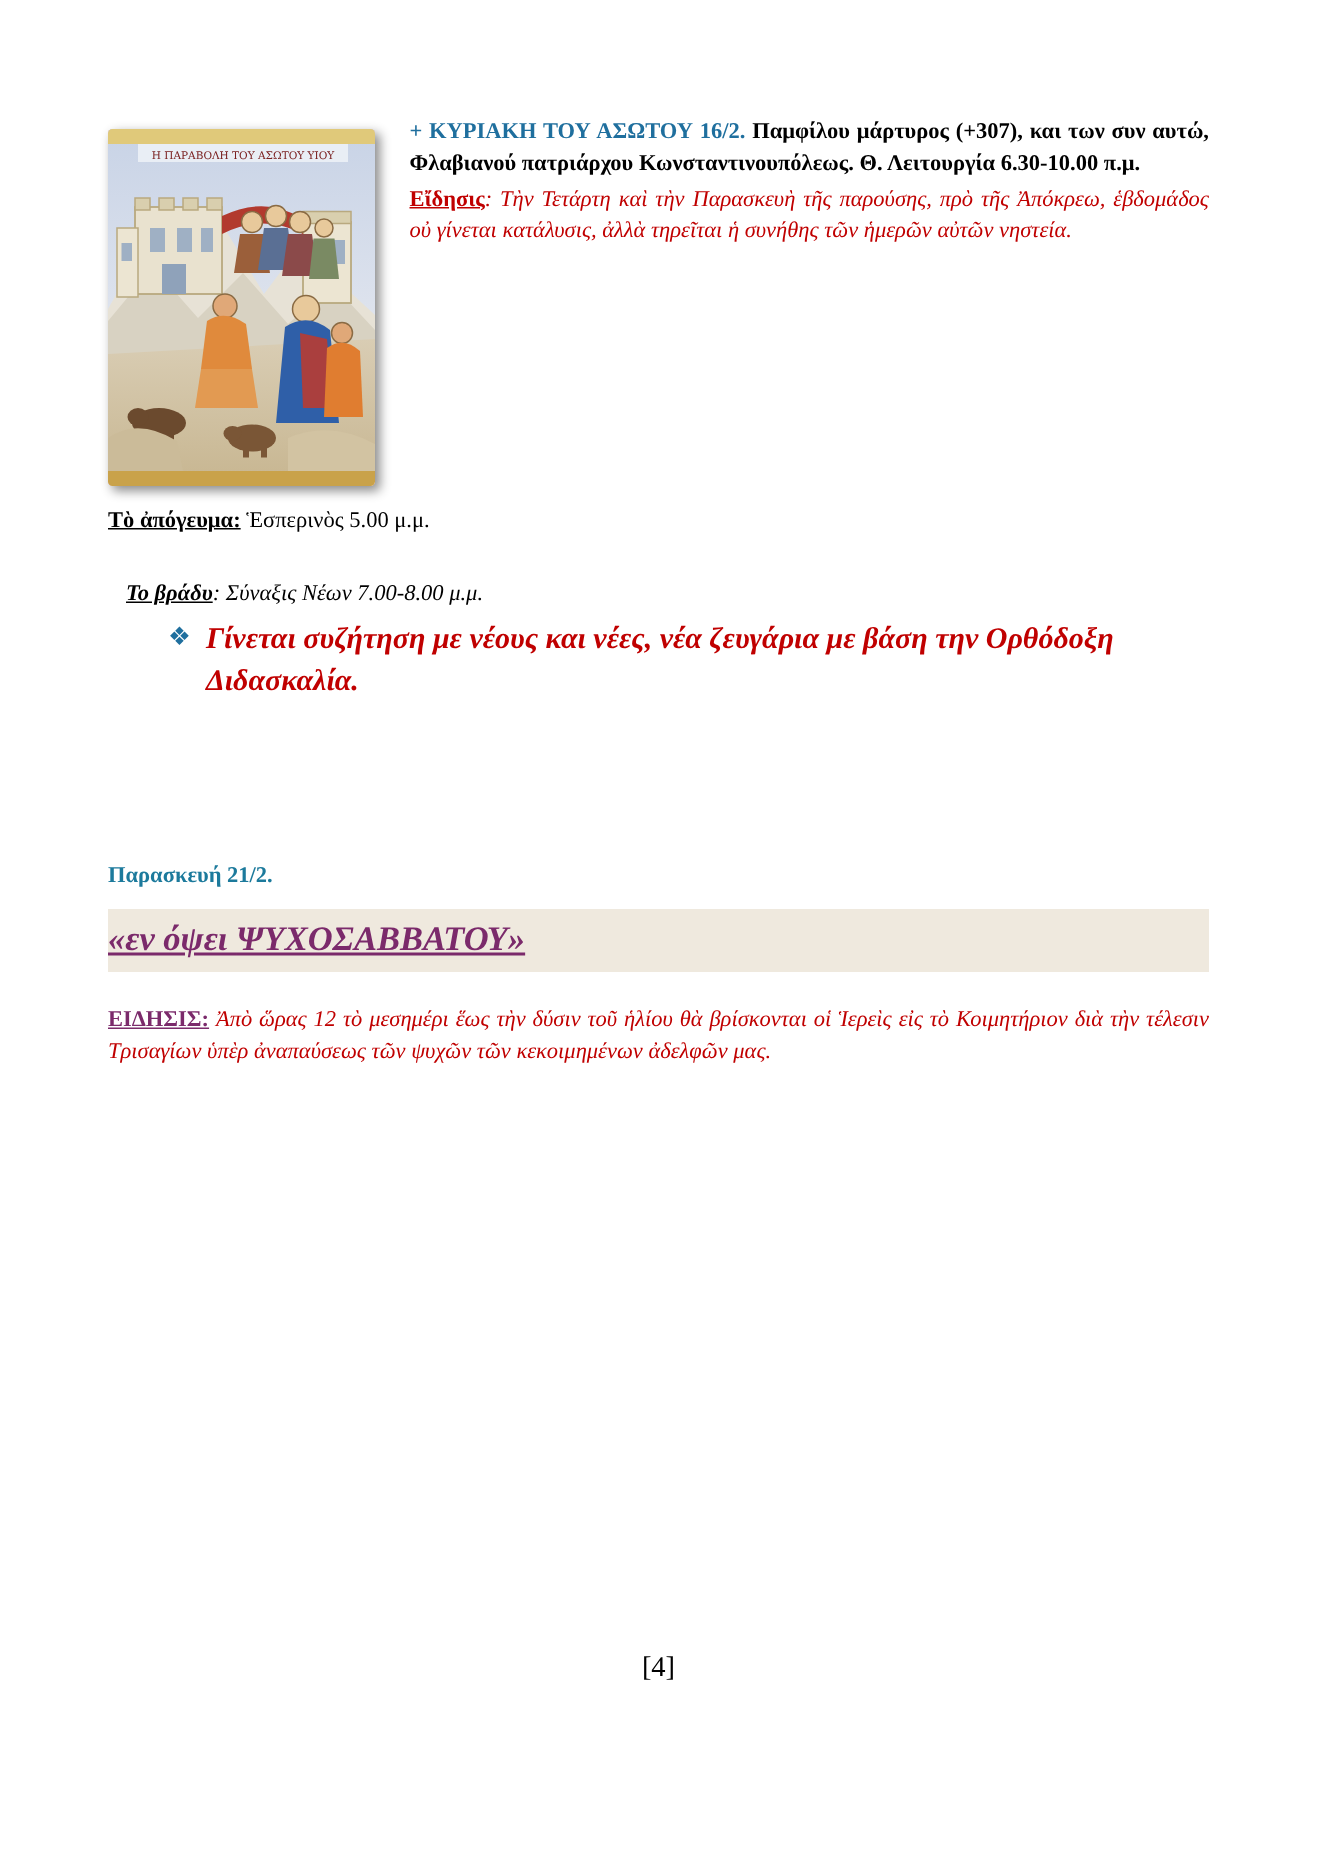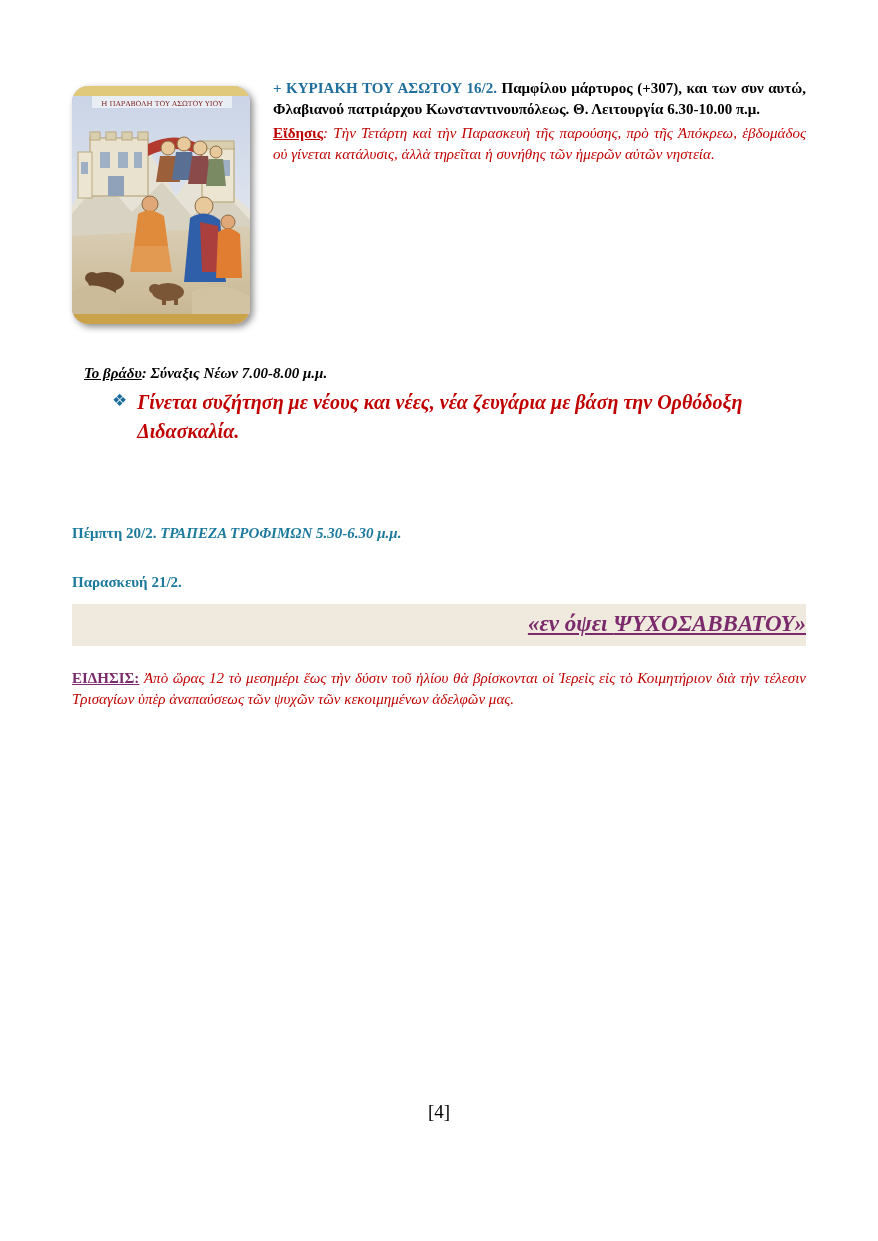--- a/index.html
+++ b/index.html
@@ -25,40 +25,40 @@
   
   .icon-wrap {
     float: left;
     width: 185px;
     height: 245px;
     margin: 8px 16px 4px 0;
   }
   .icon-frame {
     width: 178px;
     height: 238px;
-    border-radius: 16px;
+    border-radius: 3px;
     box-shadow: 3px 3px 7px rgba(0,0,0,0.45);
     overflow: hidden;
     background: #f0abfc;
     position: relative;
   }
   .icon-frame svg { display: block; }
 
   
   .blk {
     font-size: 15px;
     line-height: 1.42;
   }
   .para { margin: 0 0 0 0; }
   .justify { text-align: justify; text-justify: inter-word; }
   .b { font-weight: bold; }
   .i { font-style: italic; }
   .bu { font-weight: bold; text-decoration: underline; }
   .biu { font-weight: bold; font-style: italic; text-decoration: underline; margin-left: 12px; }
-  .bi { font-weight: bold; font-style: italic; }
+  .bi { font-weight: normal; font-style: italic; }
 
   .c-blue { color: #1f6f9e; }
   .c-teal { color: #1c7a9c; }
   .c-red  { color: #c00000; }
   .c-dark { color: #000000; }
   .c-purple { color: #7b2a6b; }
 
   .heading-line { margin-bottom: 2px; }
   .spacer-md { height: 22px; }
   .spacer-lg { height: 28px; }
@@ -81,21 +81,21 @@
   .bullet-text {
     color: #c00000;
     font-style: italic;
     font-weight: bold;
     font-size: 20px;
     line-height: 1.42;
   }
 
   .banner {
     background: #efe9de;
-    text-align: right;
+    text-align: left;
     padding: 7px 0 9px 0;
     margin-top: 10px;
   }
   .banner .txt {
     font-size: 23px;
     font-weight: bold;
     font-style: italic;
     text-decoration: underline;
     color: #7b2a6b;
   }
@@ -215,42 +215,42 @@
   <div class="blk justify para heading-line">
     <span class="b c-blue">+ ΚΥΡΙΑΚΗ ΤΟΥ ΑΣΩΤΟΥ 16/2.</span><span class="b c-dark"> Παμφίλου μάρτυρος (+307), και των συν αυτώ, Φλαβιανού πατριάρχου Κωνσταντινουπόλεως. Θ. Λειτουργία 6.30-10.00 π.μ.</span>
   </div>
 
   <div class="blk justify para" style="margin-top:0;">
     <span class="bu c-red">Εἴδησις</span><span class="i c-red">: Τὴν Τετάρτη καὶ τὴν Παρασκευὴ τῆς παρούσης, πρὸ τῆς Ἀπόκρεω, ἑβδομάδος οὐ γίνεται κατάλυσις, ἀλλὰ τηρεῖται ἡ συνήθης τῶν ἡμερῶν αὐτῶν νηστεία.</span>
   </div>
 
   <div class="clear"></div>
 
+  <div class="blk para" style="margin-top:2px;">
+    <span class="bu c-dark">Τὸ ἀπόγευμα:</span><span class="c-dark"> Ἑσπερινὸς 5.00 μ.μ.</span>
+  </div>
 
   <div class="spacer-lg"></div>
 
   <div class="blk para">
     <span class="biu c-dark">Το βράδυ</span><span class="bi c-dark">: Σύναξις Νέων 7.00-8.00 μ.μ.</span>
   </div>
   <div class="bullet-row">
     <span class="bullet-mark">❖</span>
     <span class="bullet-text">Γίνεται συζήτηση με νέους και νέες, νέα ζευγάρια με βάση την Ορθόδοξη  Διδασκαλία.</span>
   </div>
 
   <div class="spacer-lg"></div>
 
 
   <div class="spacer-lg"></div>
 
 
   <div class="spacer-md"></div>
 
-  <div class="blk para">
-    <span class="b c-teal">Πέμπτη 20/2.</span><span class="bi c-teal"> ΤΡΑΠΕΖΑ ΤΡΟΦΙΜΩΝ 5.30-6.30 μ.μ.</span>
-  </div>
 
   <div class="spacer-lg"></div>
 
   <div class="blk para">
     <span class="b c-teal">Παρασκευή 21/2.</span>
   </div>
 
   <div class="banner">
     <span class="txt">«εν όψει </span><span class="txt big">ΨΥΧΟΣΑΒΒΑΤΟΥ»</span>
   </div>

